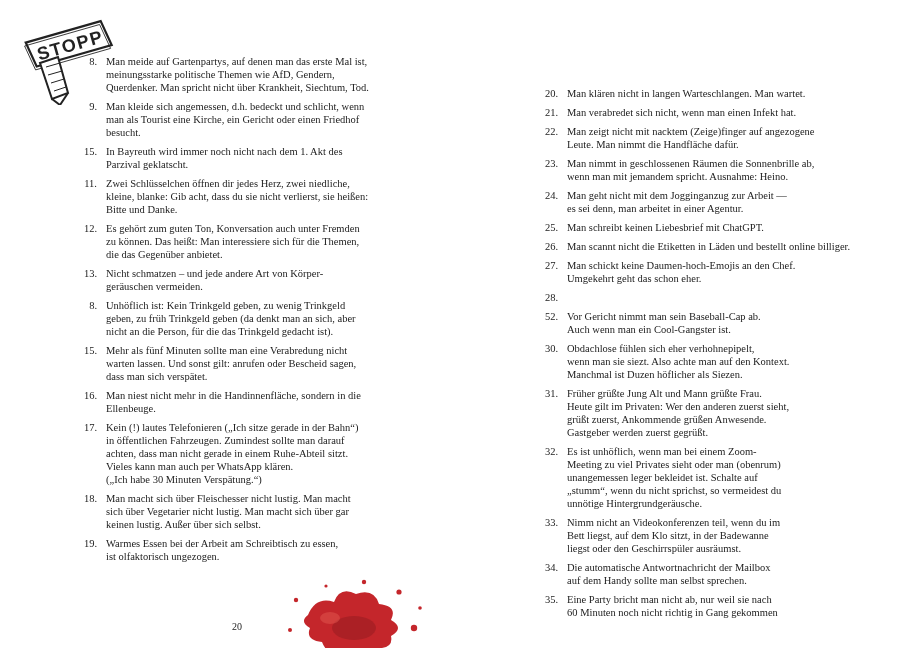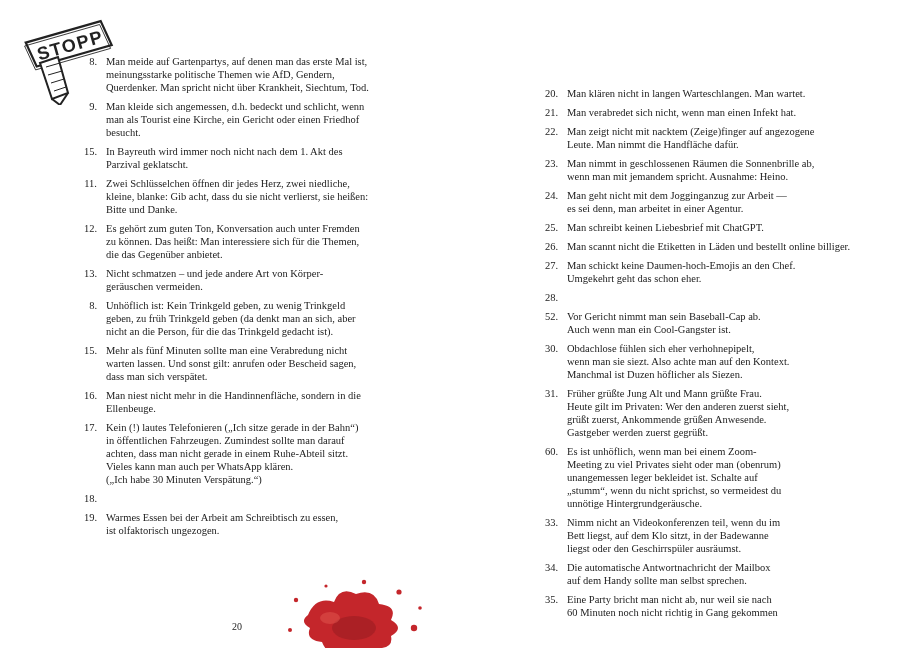--- a/index.html
+++ b/index.html
@@ -107,20 +107,23 @@
           <li class="rule">
             <span class="num">17.</span>
             <span class="txt">Kein (!) lautes Telefonieren („Ich sitze gerade in der Bahn“)
 in öffentlichen Fahrzeugen. Zumindest sollte man darauf
 achten, dass man nicht gerade in einem Ruhe-Abteil sitzt.
 Vieles kann man auch per WhatsApp klären.
 („Ich habe 30 Minuten Verspätung.“)</span>
           </li>
           <li class="rule">
             <span class="num">18.</span>
+            <span class="txt">Man macht sich über Fleischesser nicht lustig. Man macht
+sich über Vegetarier nicht lustig. Man macht sich über gar
+keinen lustig. Außer über sich selbst.</span>
           </li>
           <li class="rule">
             <span class="num">19.</span>
             <span class="txt">Warmes Essen bei der Arbeit am Schreibtisch zu essen,
 ist olfaktorisch ungezogen.</span>
           </li>
         </ol>
     </div>
 
     <div class="page-number">20</div>
@@ -196,21 +199,21 @@
 Manchmal ist Duzen höflicher als Siezen.</span>
           </li>
           <li class="rule">
             <span class="num">31.</span>
             <span class="txt">Früher grüßte Jung Alt und Mann grüßte Frau.
 Heute gilt im Privaten: Wer den anderen zuerst sieht,
 grüßt zuerst, Ankommende grüßen Anwesende.
 Gastgeber werden zuerst gegrüßt.</span>
           </li>
           <li class="rule">
-            <span class="num">60.</span>
+            <span class="num">32.</span>
             <span class="txt">Es ist unhöflich, wenn man bei einem Zoom-
 Meeting zu viel Privates sieht oder man (obenrum)
 unangemessen leger bekleidet ist. Schalte auf
 „stumm“, wenn du nicht sprichst, so vermeidest du
 unnötige Hintergrundgeräusche.</span>
           </li>
           <li class="rule">
             <span class="num">33.</span>
             <span class="txt">Nimm nicht an Videokonferenzen teil, wenn du im
 Bett liegst, auf dem Klo sitzt, in der Badewanne

